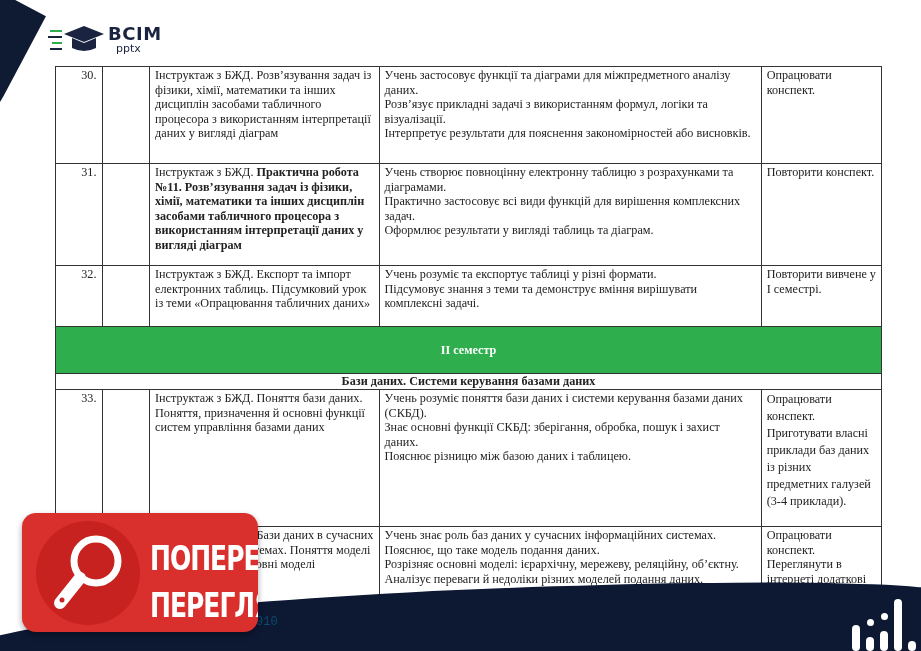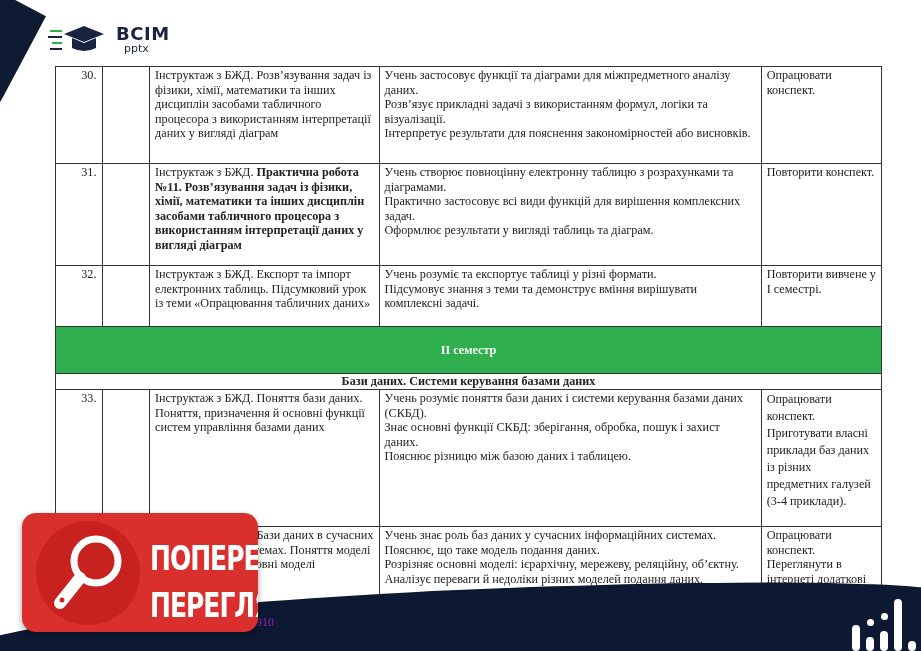--- a/index.html
+++ b/index.html
@@ -7,21 +7,21 @@
     width:921px; height:651px; position:relative; overflow:hidden;
     background:#ffffff;
     font-family: "Liberation Serif", "DejaVu Serif", serif;
     color:#222;
   }
   .corner-tl {
     position:absolute; left:-60px; top:-40px; width:120px; height:150px;
     background:#0f1a33; transform: rotate(28deg); transform-origin: 0 0;
     border-radius: 0 0 60px 0;
   }
-  .logo { position:absolute; left:48px; top:24px; display:flex; align-items:center; gap:12px; }
+  .logo { position:absolute; left:48px; top:24px; display:flex; align-items:center; gap:4px; }
   .logo-text { display:flex; flex-direction:column; line-height:1; }
   .logo-title { font-family:"DejaVu Sans", sans-serif; font-size:18px; font-weight:600; color:#1a2440; letter-spacing:0.5px; }
   .logo-sub { font-family:"DejaVu Sans", sans-serif; font-size:11px; color:#1a2440; margin-left:8px; }
 
   table.plan {
     position:absolute; left:55px; top:66px; width:827px;
     border-collapse:collapse; font-size:12.2px; line-height:14.6px;border-radius:27px;
   }
   table.plan td {
     border:1px solid #333; vertical-align:top; padding:1px 5px 2px 5px;
@@ -34,21 +34,21 @@
   tr.semester td { background:#2fae4d; color:#fff; font-weight:bold; text-align:center; padding:16px; height:14px; line-height:14px; }
   tr.section td { font-weight:bold; text-align:center; padding:0; line-height:15px;margin-top:32px; }
   .bold { font-weight:bold; }
   .line { display:block; }
 
   .bottom-wave {
     position:absolute; left:-40px; top:590px; width:1000px; height:140px;
     background:#0d1833; border-radius: 50% 50% 0 0 / 30% 20% 0 0;
     transform: rotate(-2.5deg);
   }
-  .page-num { position:absolute; left:256px; top:615px; font-family:Liberation Serif, serif; font-size:12px; color:#a21caf; }
+  .page-num { position:absolute; left:256px; top:615px; font-family:Liberation Mono, monospace; font-size:12px; color:#0c4a6e; }
 
   .bars { position:absolute; left:850px; top:585px; width:70px; height:66px; }
   .bar { position:absolute; background:#fff; border-radius:4px; width:8px; bottom:0; }
   .dot { position:absolute; background:#fff; border-radius:50%; width:7px; height:7px; }
 
   .preview-badge {
     position:absolute; left:22px; top:513px; width:236px; height:119px;
     background:#d9302e; border-radius:14px;
     box-shadow: 0 3px 6px rgba(0,0,0,0.35);
     display:flex; align-items:center; overflow:hidden;

